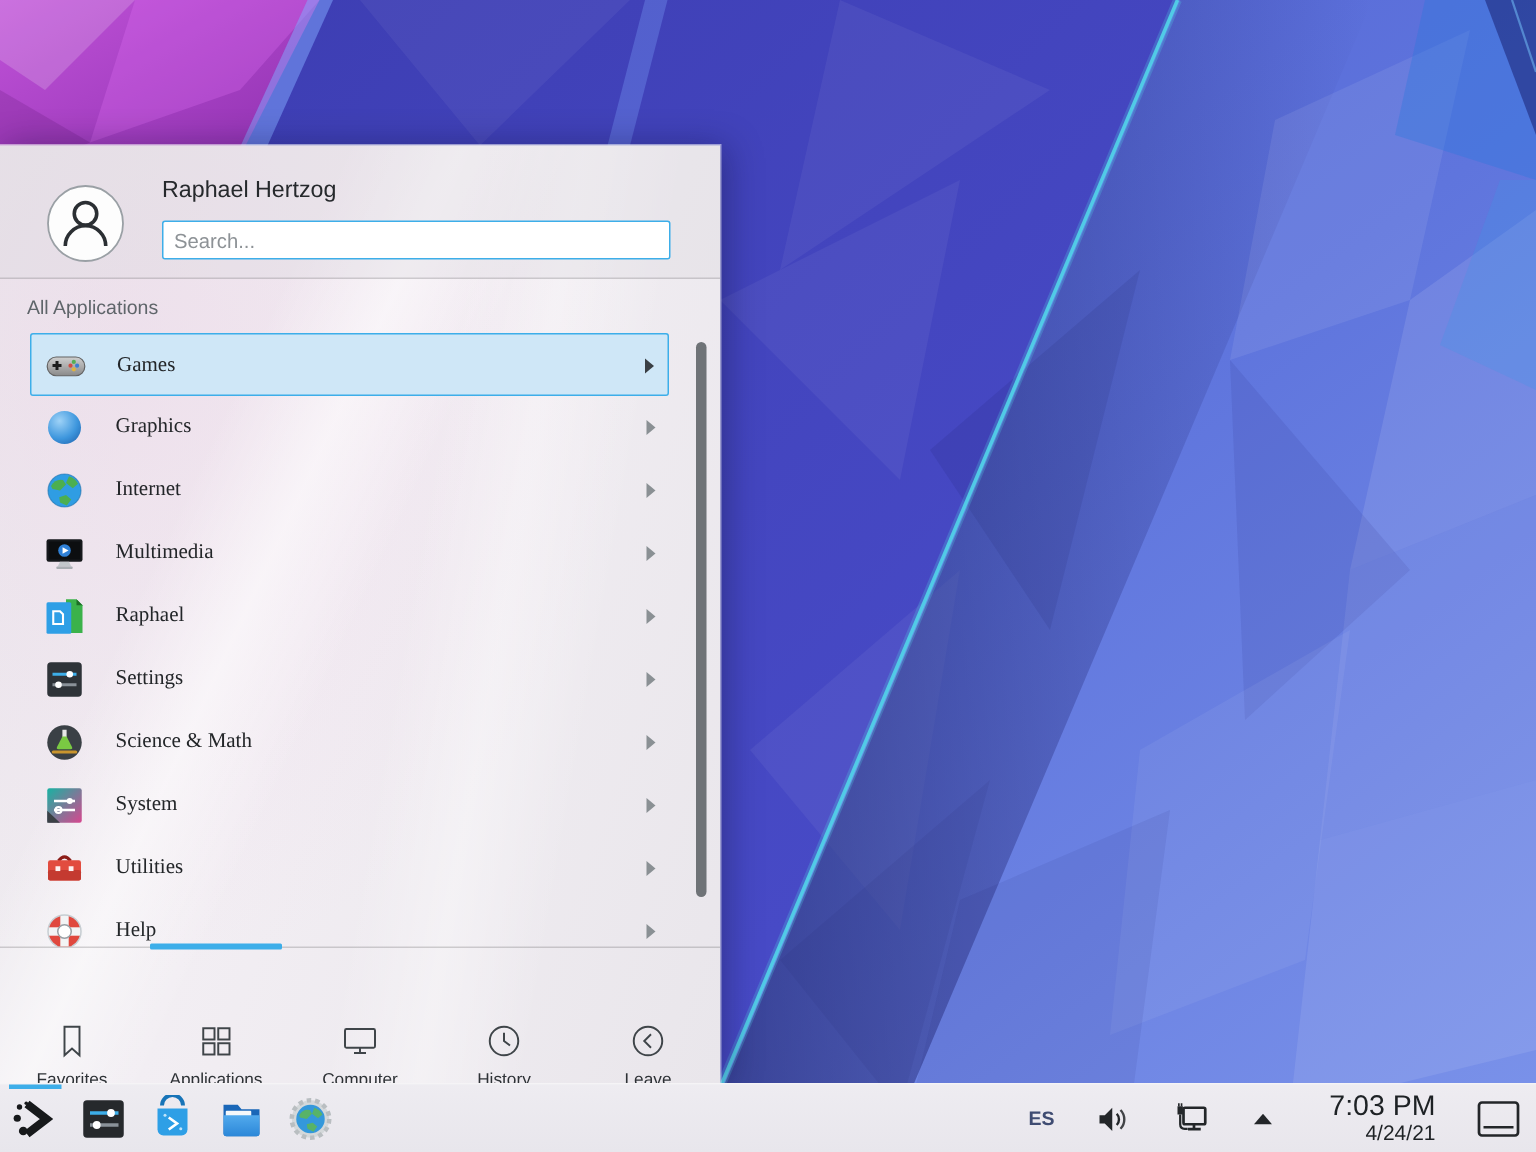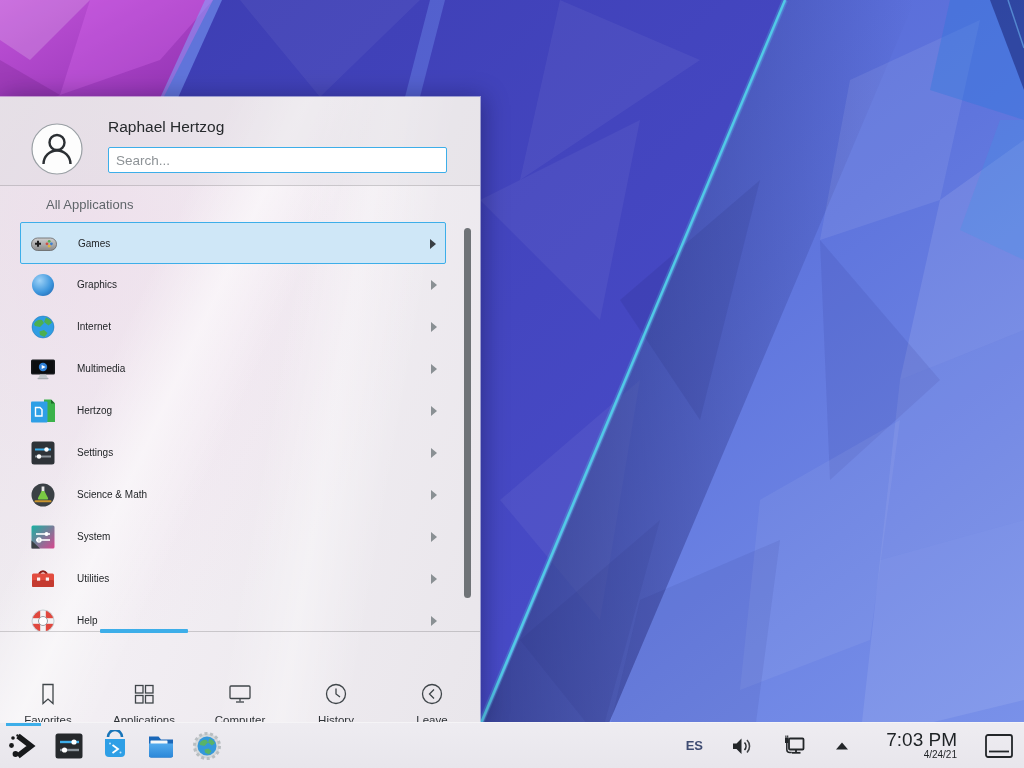--- a/index.html
+++ b/index.html
@@ -20,27 +20,27 @@
       linear-gradient(100deg, transparent 55%, rgba(255,255,255,.35) 66%, transparent 78%),
       radial-gradient(ellipse at 18% 22%, rgba(238,205,230,.35), transparent 60%); }
   .menu-header { position:absolute; left:0; top:0; width:100%; height:89px;
     background:rgba(222,219,224,.35); border-bottom:1px solid rgba(0,0,0,.14); }
   .avatar { position:absolute; left:31px; top:26px; width:52px; height:52px; }
   .user-name { position:absolute; left:108px; top:21px; font-size:15.5px; color:#26292c; }
   .search-input { position:absolute; left:108px; top:50px; width:339px; height:26px;
     border:1px solid #3daee9; background:#fff; border-radius:2px; padding:0 7px;
     font-family:inherit; font-size:13.5px; color:#232629; outline:none; }
   .search-input::placeholder { color:#8d9296; }
-  .section-label { position:absolute; left:18px; top:100px; font-size:13px; color:#5f656a;margin-left:28px; }
+  .section-label { position:absolute; left:18px; top:100px; font-size:13px; color:#5f656a; }
 
   .cat-list { position:absolute; left:20px; top:125px; width:426px; height:409px; overflow:hidden; }
   .cat-row { position:relative; height:42px; }
   .cat-row.selected { background:#cfe7f7; border:1px solid #3daee9; border-radius:2px; }
   .cat-icon { position:absolute; left:9px; top:7px; width:28px; height:28px; }
-  .cat-label { position:absolute; left:57px; top:0; line-height:42px; font-size:10px; color:#232629; }
+  .cat-label { position:absolute; left:57px; top:0; line-height:42px; font-size:14px; color:#232629;font-family:Liberation Serif, serif; }
   .cat-arrow { position:absolute; right:9px; top:16px; width:0; height:0;
     border-left:6px solid #8a9094; border-top:5px solid transparent; border-bottom:5px solid transparent; }
   .cat-row.selected .cat-arrow { border-left-color:#3a3f44; }
 
   .scrollbar-thumb { position:absolute; left:464px; top:131px; width:7px; height:370px;
     background:#6f7377; border-radius:4px; }
 
   .tab-divider { position:absolute; left:0; top:534px; width:480px; height:1px; background:rgba(0,0,0,.16); }
   .tab-indicator { position:absolute; left:100px; top:532px; width:88px; height:4px; background:#3daee9; border-radius:1px; }
 
@@ -52,21 +52,21 @@
   
   .taskbar { position:absolute; left:0; top:722px; width:1024px; height:46px;
     background:linear-gradient(#eeecf1,#e8e6ec); border-top:1px solid rgba(255,255,255,.55); }
   .task-apps { position:absolute; left:7px; top:0; height:100%; display:flex; align-items:center; gap:14px; }
   .task-app { width:32px; height:32px; position:relative; }
   .app-active-line { position:absolute; left:6px; top:0; width:35px; height:3px; background:#3daee9; }
   .tray { position:absolute; right:0; top:0; height:100%; display:flex; align-items:center; gap:27px; padding-right:10px; }
   .kb-layout { font-size:13px; font-weight:bold; color:#3f4c72; }
   .clock { text-align:right; line-height:1.05; min-width:80px; }
   .clock-time { font-size:19px; color:#1e2225; }
-  .clock-date { font-size:10px; color:#1e2225; }
+  .clock-date { font-size:14px; color:#1e2225; }
 </style>
 </head>
 <body>
 
 <div id="screen">
 
   <svg id="wallpaper" viewBox="0 0 1024 768" preserveAspectRatio="none">
     <defs>
       <linearGradient id="lgBlue" x1="0" y1="0" x2="1" y2="1">
         <stop offset="0" stop-color="#4c58cf"></stop>
@@ -195,21 +195,21 @@
         <span class="cat-arrow"></span>
       </div>
 
       <div class="cat-row">
         <svg class="cat-icon" viewBox="0 0 28 28">
           <path d="M15 2.5 h7 l4 4 V25 h-11 z" fill="#3bb24a"></path>
           <path d="M22 2.5 l4 4 h-4 z" fill="#1e6e28"></path>
           <rect x="2" y="4.5" width="16.5" height="21" rx="1" fill="#2e9fe6"></rect>
           <path d="M6.5 10.5 h4.5 l2 2 v6.5 h-6.5 z" fill="none" stroke="#ffffff" stroke-width="1.4"></path>
         </svg>
-        <span class="cat-label">Hertzog</span>
+        <span class="cat-label">Raphael</span>
         <span class="cat-arrow"></span>
       </div>
 
       <div class="cat-row">
         <svg class="cat-icon" viewBox="0 0 28 28">
           <rect x="2.5" y="2.5" width="23" height="23" rx="2.5" fill="#2e3338"></rect>
           <line x1="6" y1="10.5" x2="22" y2="10.5" stroke="#3daee9" stroke-width="2"></line>
           <circle cx="17.5" cy="10.5" r="2.2" fill="#ffffff"></circle>
           <line x1="6" y1="17.5" x2="22" y2="17.5" stroke="#8a9299" stroke-width="2"></line>
           <circle cx="10" cy="17.5" r="2.2" fill="#ffffff"></circle>

